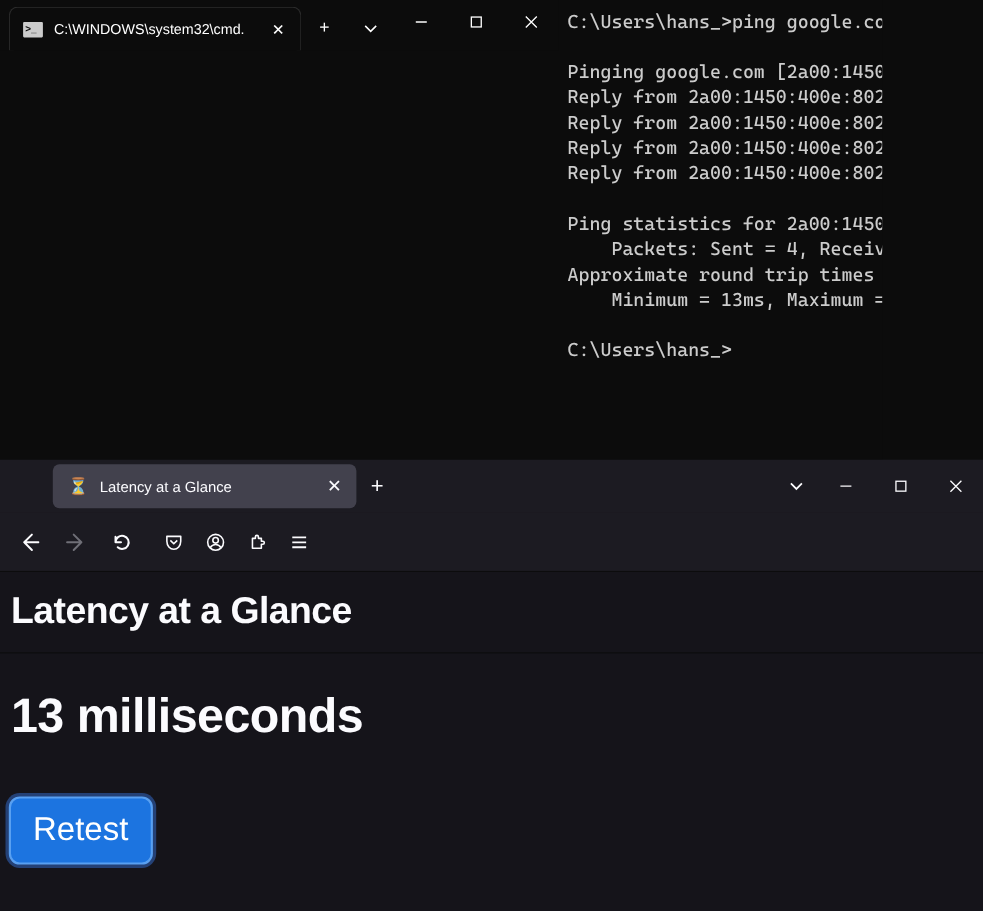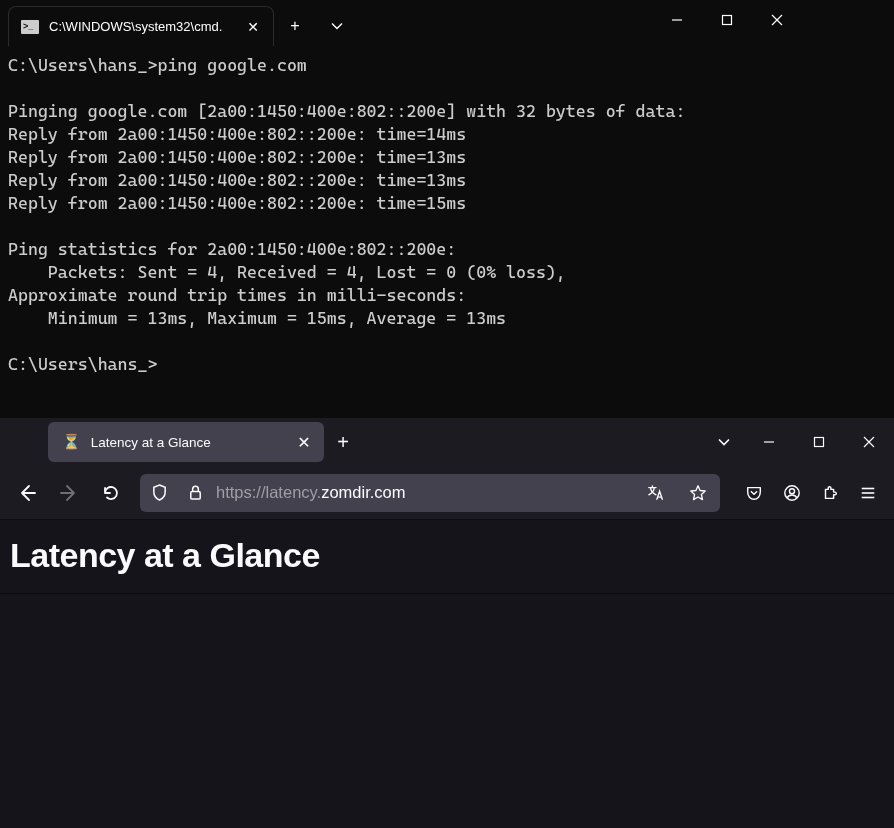--- a/index.html
+++ b/index.html
@@ -1,19 +1,19 @@
 <!DOCTYPE html>
 <html><head>
 <meta charset="utf-8">
 <style>
   * { margin: 0; padding: 0; box-sizing: border-box; }
   body { width: 894px; height: 828px; font-family: "Segoe UI", sans-serif; background: #0c0c0c; overflow: hidden; }
   
   
-  .terminal-window { width: 802px; height: 418px; background: #0c0c0c; display: flex; flex-direction: column; }
+  .terminal-window { width: 802px; height: 418px; background: #0c0c0c; display: flex; flex-direction: row; }
   .term-titlebar { height: 46px; background: #0c0c0c; display: flex; align-items: end; }
   .term-tab { display: flex; align-items: center; gap: 10px; height: 40px; margin-left: 8px; padding: 0 10px 0 12px; background: #0c0c0c; border: 1px solid #2b2b2b; border-bottom: none; border-radius: 8px 8px 0 0; }
   .term-icon { width: 18px; height: 14px; background: #ccc; position: relative; border-radius: 1px; }
   .term-icon::after { content: ">_"; position: absolute; font-size: 9px; color: #0c0c0c; top: 0; left: 2px; font-weight: bold; line-height: 13px; }
   .term-tab-title { color: #fff; font-size: 13px; width: 184px; white-space: nowrap; overflow: hidden; }
   .term-tab-close { color: #fff; width: 20px; text-align: center; cursor: pointer; font-size: 14px; }
   .term-newtab, .term-dropdown { width: 42px; height: 40px; display: flex; align-items: center; justify-content: center; color: #fff; font-size: 16px; cursor: pointer; }
   .term-dropdown svg { width: 12px; height: 12px; }
   .term-wincontrols { margin-left: auto; display: flex; height: 40px; align-self: flex-start; }
   .term-winbtn { width: 50px; display: flex; align-items: center; justify-content: center; color: #fff; cursor: pointer; }
@@ -146,44 +146,20 @@
     <div class="br-navbtn disabled">
       <svg viewBox="0 0 18 18">
           <path d="M7 2 L14 9 L7 16 M14 9 H1" stroke="currentColor" stroke-width="1.8" fill="none" stroke-linecap="round" stroke-linejoin="round"></path>
         </svg>
     </div>
     <div class="br-navbtn">
       <svg viewBox="0 0 18 18">
           <path d="M3 9 a6 6 0 1 1 2 4.5 M3 9 V4 M3 9 H8" stroke="currentColor" stroke-width="1.8" fill="none" stroke-linecap="round"></path>
         </svg>
     </div>
-    <div class="br-urlbar">
-      <div class="br-urlicon">
-        <svg viewBox="0 0 18 18">
-            <path d="M9 1 L15 3.5 V8.5 C15 12.5 12.5 15.5 9 17 C5.5 15.5 3 12.5 3 8.5 V3.5 Z" stroke="currentColor" stroke-width="1.6" fill="none"></path>
-          </svg>
-      </div>
-      <div class="br-urlicon">
-        <svg viewBox="0 0 18 18">
-            <rect x="4" y="8" width="10" height="8" rx="1.5" stroke="currentColor" stroke-width="1.6" fill="none"></rect>
-            <path d="M6 8 V5.5 a3 3 0 0 1 6 0 V8" stroke="currentColor" stroke-width="1.6" fill="none"></path>
-          </svg>
-      </div>
-      <div class="br-url"><span>https://latency.</span><span class="domain">zomdir.com</span></div>
-      <div class="br-iconbtn">
-        <svg viewBox="0 0 20 20">
-            <path d="M2 4 H10 M6 2 V4 M4 4 C4 8 8 11 10 12 M8 4 C8 8 4 11 2 12 M11 17 L14 8 L17 17 M12 14.5 H16" stroke="currentColor" stroke-width="1.5" fill="none" stroke-linecap="round"></path>
-          </svg>
-      </div>
-      <div class="br-iconbtn">
-        <svg viewBox="0 0 20 20">
-            <path d="M10 2 L12.3 7.2 L18 7.8 L13.8 11.7 L15 17.3 L10 14.4 L5 17.3 L6.2 11.7 L2 7.8 L7.7 7.2 Z" stroke="currentColor" stroke-width="1.5" fill="none" stroke-linejoin="round"></path>
-          </svg>
-      </div>
-    </div>
     <div class="br-rightset">
       <div class="br-iconbtn">
         <svg viewBox="0 0 20 20">
             <path d="M3 4 H17 V9 C17 13.5 13.9 17 10 17 C6.1 17 3 13.5 3 9 Z M6.5 8 L10 11.5 L13.5 8" stroke="currentColor" stroke-width="1.6" fill="none" stroke-linejoin="round"></path>
           </svg>
       </div>
       <div class="br-iconbtn">
         <svg viewBox="0 0 20 20">
             <circle cx="10" cy="10" r="8" stroke="currentColor" stroke-width="1.6" fill="none"></circle>
             <circle cx="10" cy="8" r="2.8" stroke="currentColor" stroke-width="1.6" fill="none"></circle>
@@ -202,14 +178,18 @@
             <line x1="3" y1="15" x2="17" y2="15" stroke="currentColor" stroke-width="1.8"></line>
           </svg>
       </div>
     </div>
   </div>
 
   <div class="br-content">
     <div class="page-header">
       <h1 class="page-title">Latency at a Glance</h1>
     </div>
+    <div class="page-body">
+      <h2 class="latency-value">13 milliseconds</h2>
+      <button class="retest-btn">Retest</button>
+    </div>
   </div>
 </div>
 
 </body></html>

